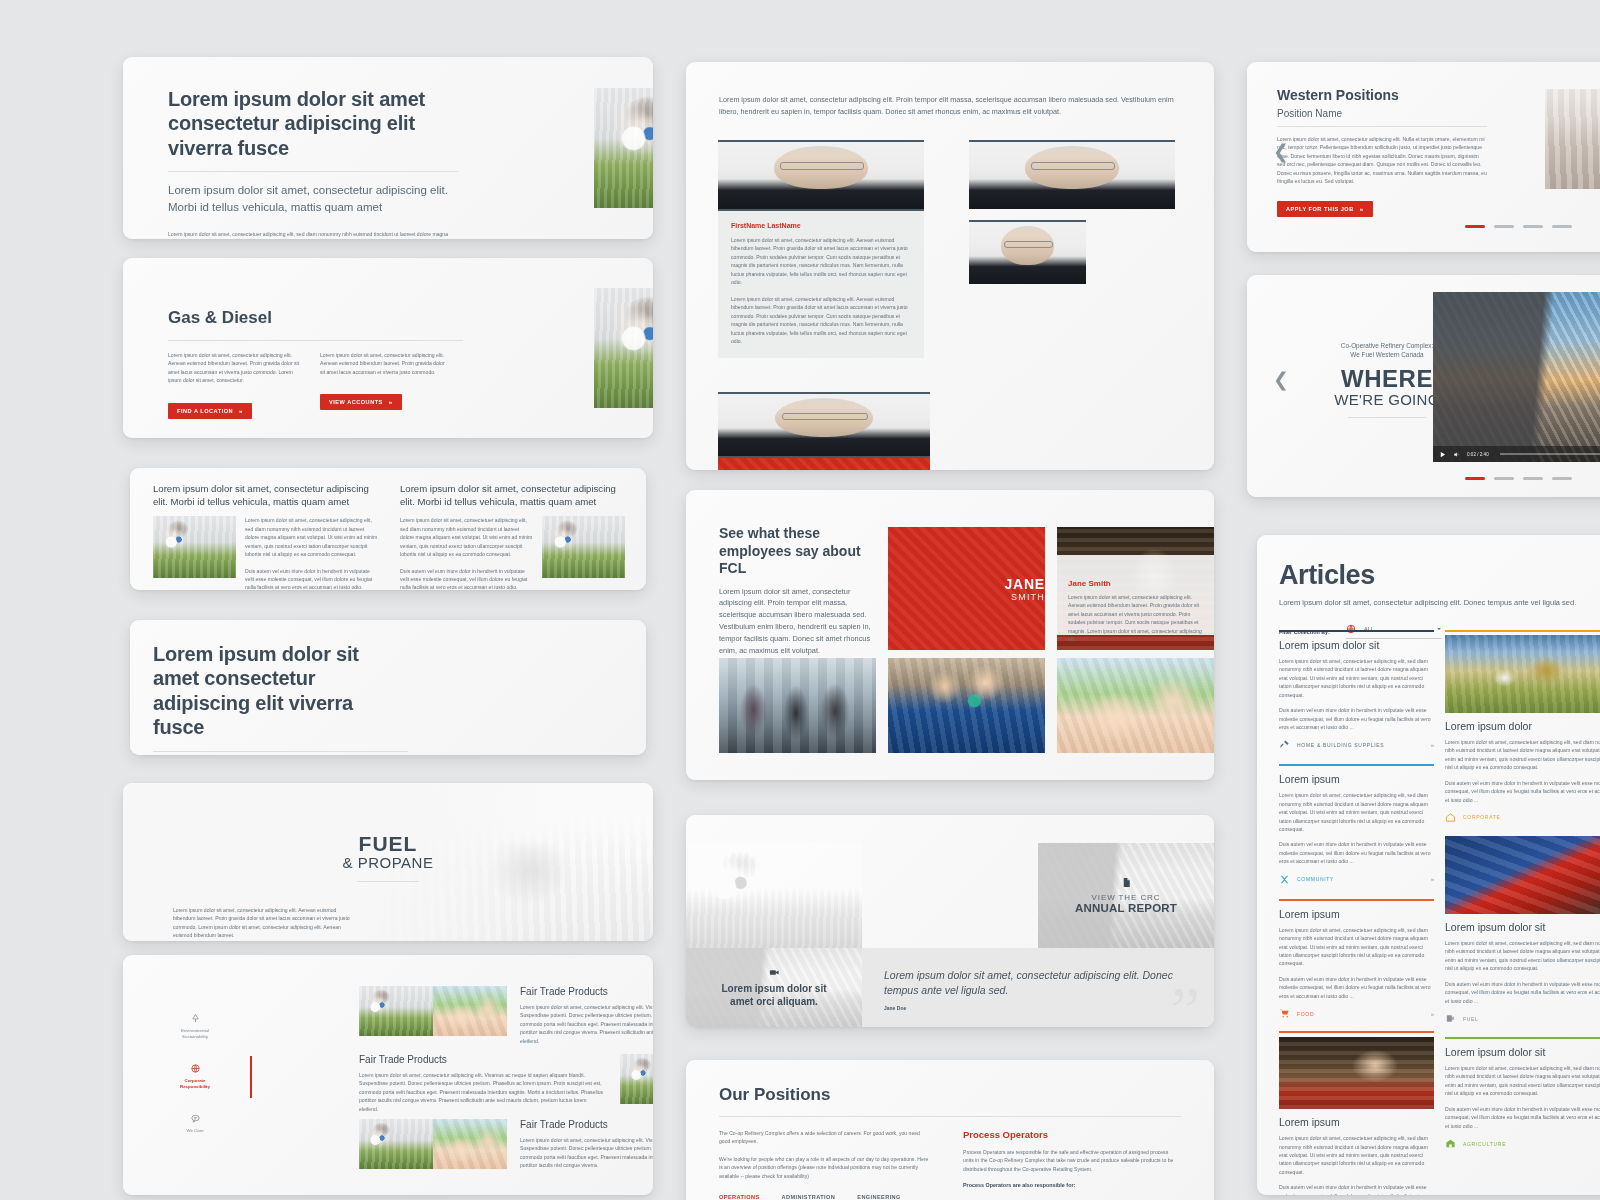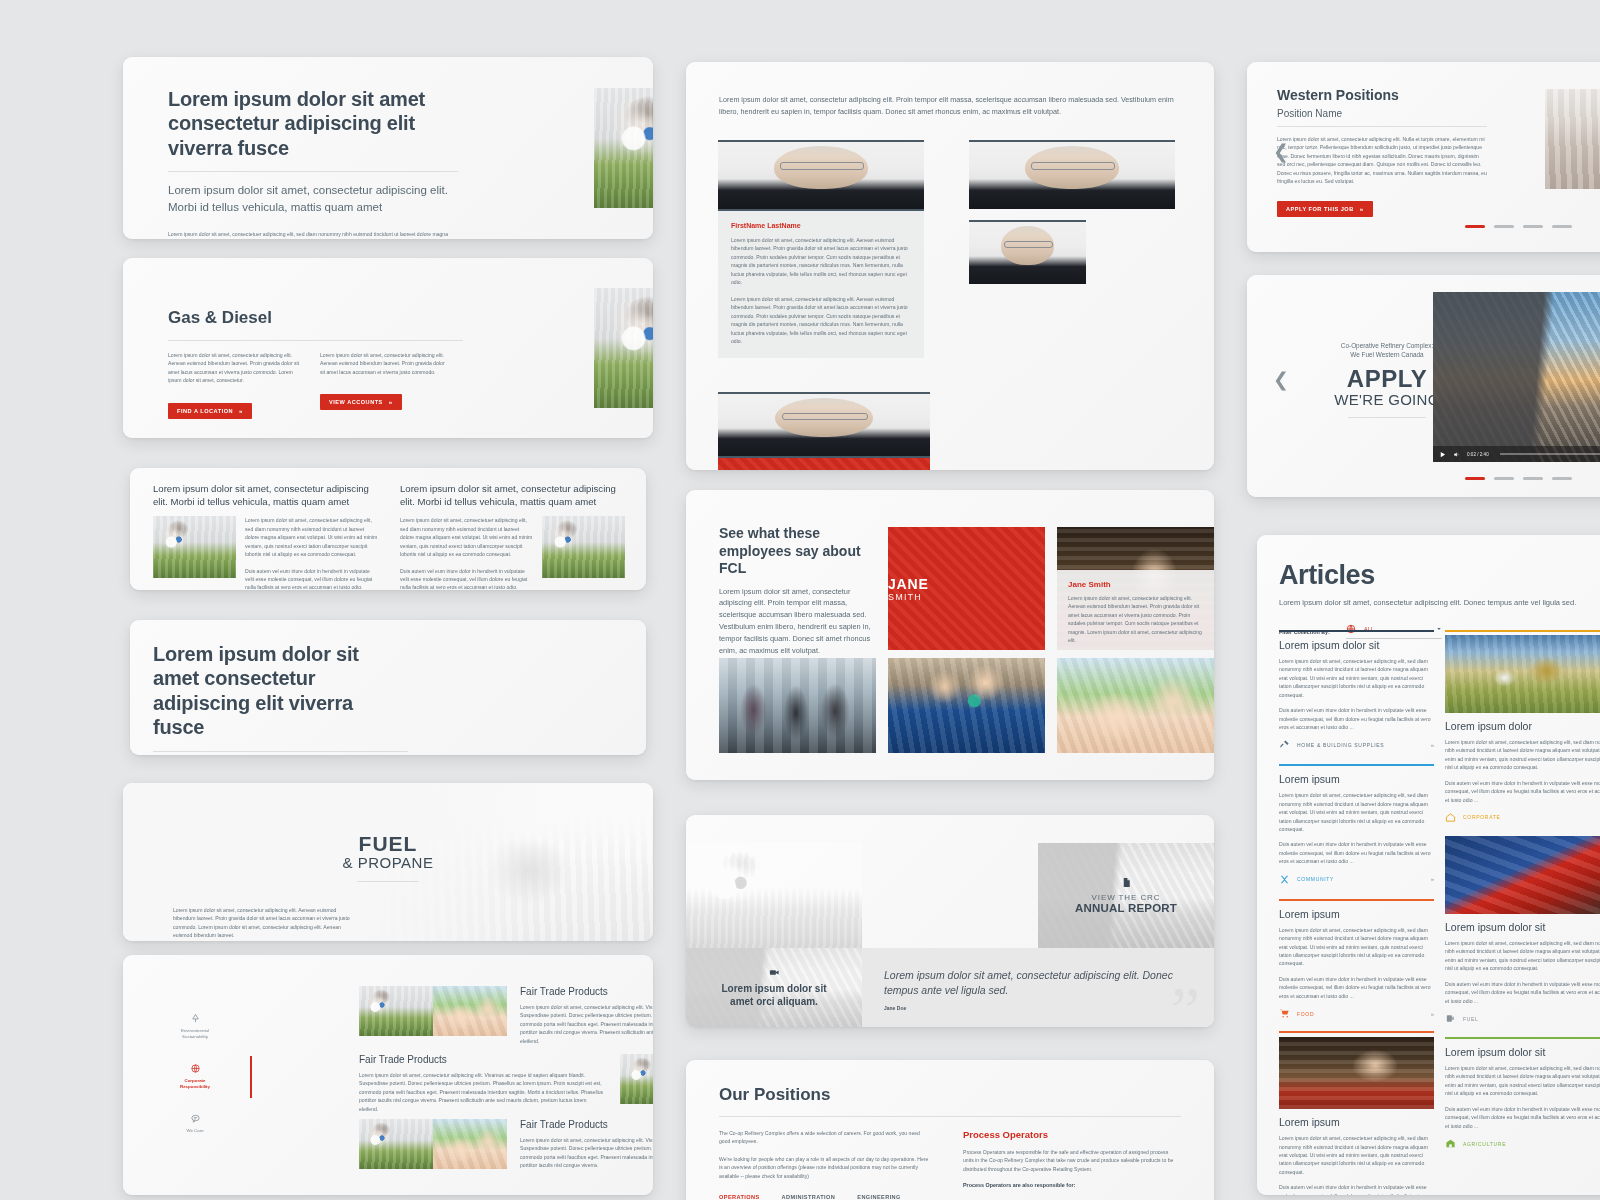--- a/index.html
+++ b/index.html
@@ -115,21 +115,21 @@
       radial-gradient(ellipse 20% 32% at 58% 55%, rgba(176,70,62,.75) 0%, rgba(176,70,62,0) 70%),
       repeating-linear-gradient(88deg, rgba(255,255,255,.25) 0 5px, rgba(0,0,0,.03) 5px 11px);}
   .grayphoto{ filter:grayscale(1) contrast(.55) brightness(1.45); }
 
   .dots{ display:flex; gap:9px; }
   .dot{ width:20px; height:3px; background:#b9bdc0; border-radius:2px; }
   .dot.on{ background:#d32b1e; }
   .arrow{ color:#8a949b; font-size:19px; line-height:1; font-weight:300; }
   .redblock{
     background:#d32b1e; color:#fff; display:flex; flex-direction:column;
-    align-items:flex-start; justify-content:center; position:relative; overflow:hidden;
+    align-items:flex-end; justify-content:center; position:relative; overflow:hidden;
   }
   .redblock:before{content:"";position:absolute;inset:0;
     background:repeating-linear-gradient(45deg, rgba(255,255,255,.05) 0 4px, rgba(0,0,0,.04) 4px 9px);}
   .redblock > *{ position:relative; }
   .cat-row{ display:flex; align-items:center; gap:7px; }
   .cat-label{ font-size:5px; letter-spacing:.7px; }
   .ic{ width:11px; height:11px; display:block; }
 </style>
 </head>
 <body>
@@ -314,21 +314,21 @@
       <div style="font-size:14px;font-weight:bold;color:#3c4b57;line-height:1.25;">See what these employees say about FCL</div>
       <div class="lead" style="font-size:7.4px;line-height:1.6;margin-top:8px;">Lorem ipsum dolor sit amet, consectetur adipiscing elit. Proin tempor elit massa, scelerisque accumsan libero malesuada sed. Vestibulum enim libero, hendrerit eu sapien in, tempor facilisis quam. Donec sit amet rhoncus enim, ac maximus elit volutpat.</div>
       <div class="rule" style="margin-top:11px;"></div>
     </div>
     <div class="redblock" style="position:absolute;left:202px;top:37px;width:157px;height:123px;">
       <div style="font-size:14px;font-weight:bold;letter-spacing:.8px;">JANE</div>
       <div style="font-size:9px;letter-spacing:1.2px;opacity:.95;">SMITH</div>
     </div>
     <div style="position:absolute;left:371px;top:37px;width:157px;height:123px;overflow:hidden;">
       <div class="ph shop" style="width:100%;height:100%;"></div>
-      <div style="position:absolute;left:0;bottom:0;width:100%;height:80px;background:rgba(243,243,243,.93);padding:10px 11px;">
+      <div style="position:absolute;left:0;bottom:15px;width:100%;height:80px;background:rgba(243,243,243,.93);padding:24px 11px;">
         <div style="color:#d32b1e;font-size:8px;font-weight:bold;">Jane Smith</div>
         <div class="body-xs" style="margin-top:5px;">Lorem ipsum dolor sit amet, consectetur adipiscing elit. Aenean euismod bibendum laoreet. Proin gravida dolor sit amet lacus accumsan et viverra justo commodo. Proin sodales pulvinar tempor. Cum sociis natoque penatibus et magnis. Lorem ipsum dolor sit amet, consectetur adipiscing elit.</div>
       </div>
     </div>
     <div class="ph lobby" style="position:absolute;left:33px;top:168px;width:157px;height:95px;"></div>
     <div class="ph worker" style="position:absolute;left:202px;top:168px;width:157px;height:95px;"></div>
     <div class="ph family" style="position:absolute;left:371px;top:168px;width:157px;height:95px;"></div>
   </div>
 
   <div class="card" style="left:686px;top:815px;width:528px;height:212px;">
@@ -404,21 +404,21 @@
       <div class="dot"></div>
       <div class="dot"></div>
       <div class="dot"></div>
     </div>
   </div>
 
   <div class="card" style="left:1247px;top:275px;width:400px;height:222px;">
     <div class="arrow" style="position:absolute;left:26px;top:95px;">❮</div>
     <div style="position:absolute;left:55px;top:66px;width:170px;text-align:center;">
       <div style="font-size:6.4px;color:#5f6f79;line-height:1.45;"><span>Co-Operative Refinery Complex:</span><br><span>We Fuel Western Canada</span></div>
-      <div style="font-size:24px;font-weight:bold;color:#3c4b57;letter-spacing:.5px;margin-top:7px;line-height:1;">APPLY</div>
+      <div style="font-size:24px;font-weight:bold;color:#3c4b57;letter-spacing:.5px;margin-top:7px;line-height:1;">WHERE</div>
       <div style="font-size:15px;color:#3c4b57;letter-spacing:.3px;line-height:1.15;">WE'RE GOING</div>
       <div class="rule" style="width:78px;margin:9px auto 0 auto;"></div>
     </div>
     <div style="position:absolute;left:186px;top:17px;width:250px;height:170px;overflow:hidden;">
       <div class="ph tank" style="width:100%;height:100%;"></div>
       <div style="position:absolute;left:0;bottom:0;width:100%;height:16px;background:rgba(20,20,20,.55);display:flex;align-items:center;gap:7px;padding:0 6px;">
         <svg style="width:7px;height:7px;" viewBox="0 0 24 24" fill="#fff">
             <path d="M6 3l15 9-15 9z"></path>
           </svg>
         <svg style="width:7px;height:7px;" viewBox="0 0 24 24" fill="#fff">

